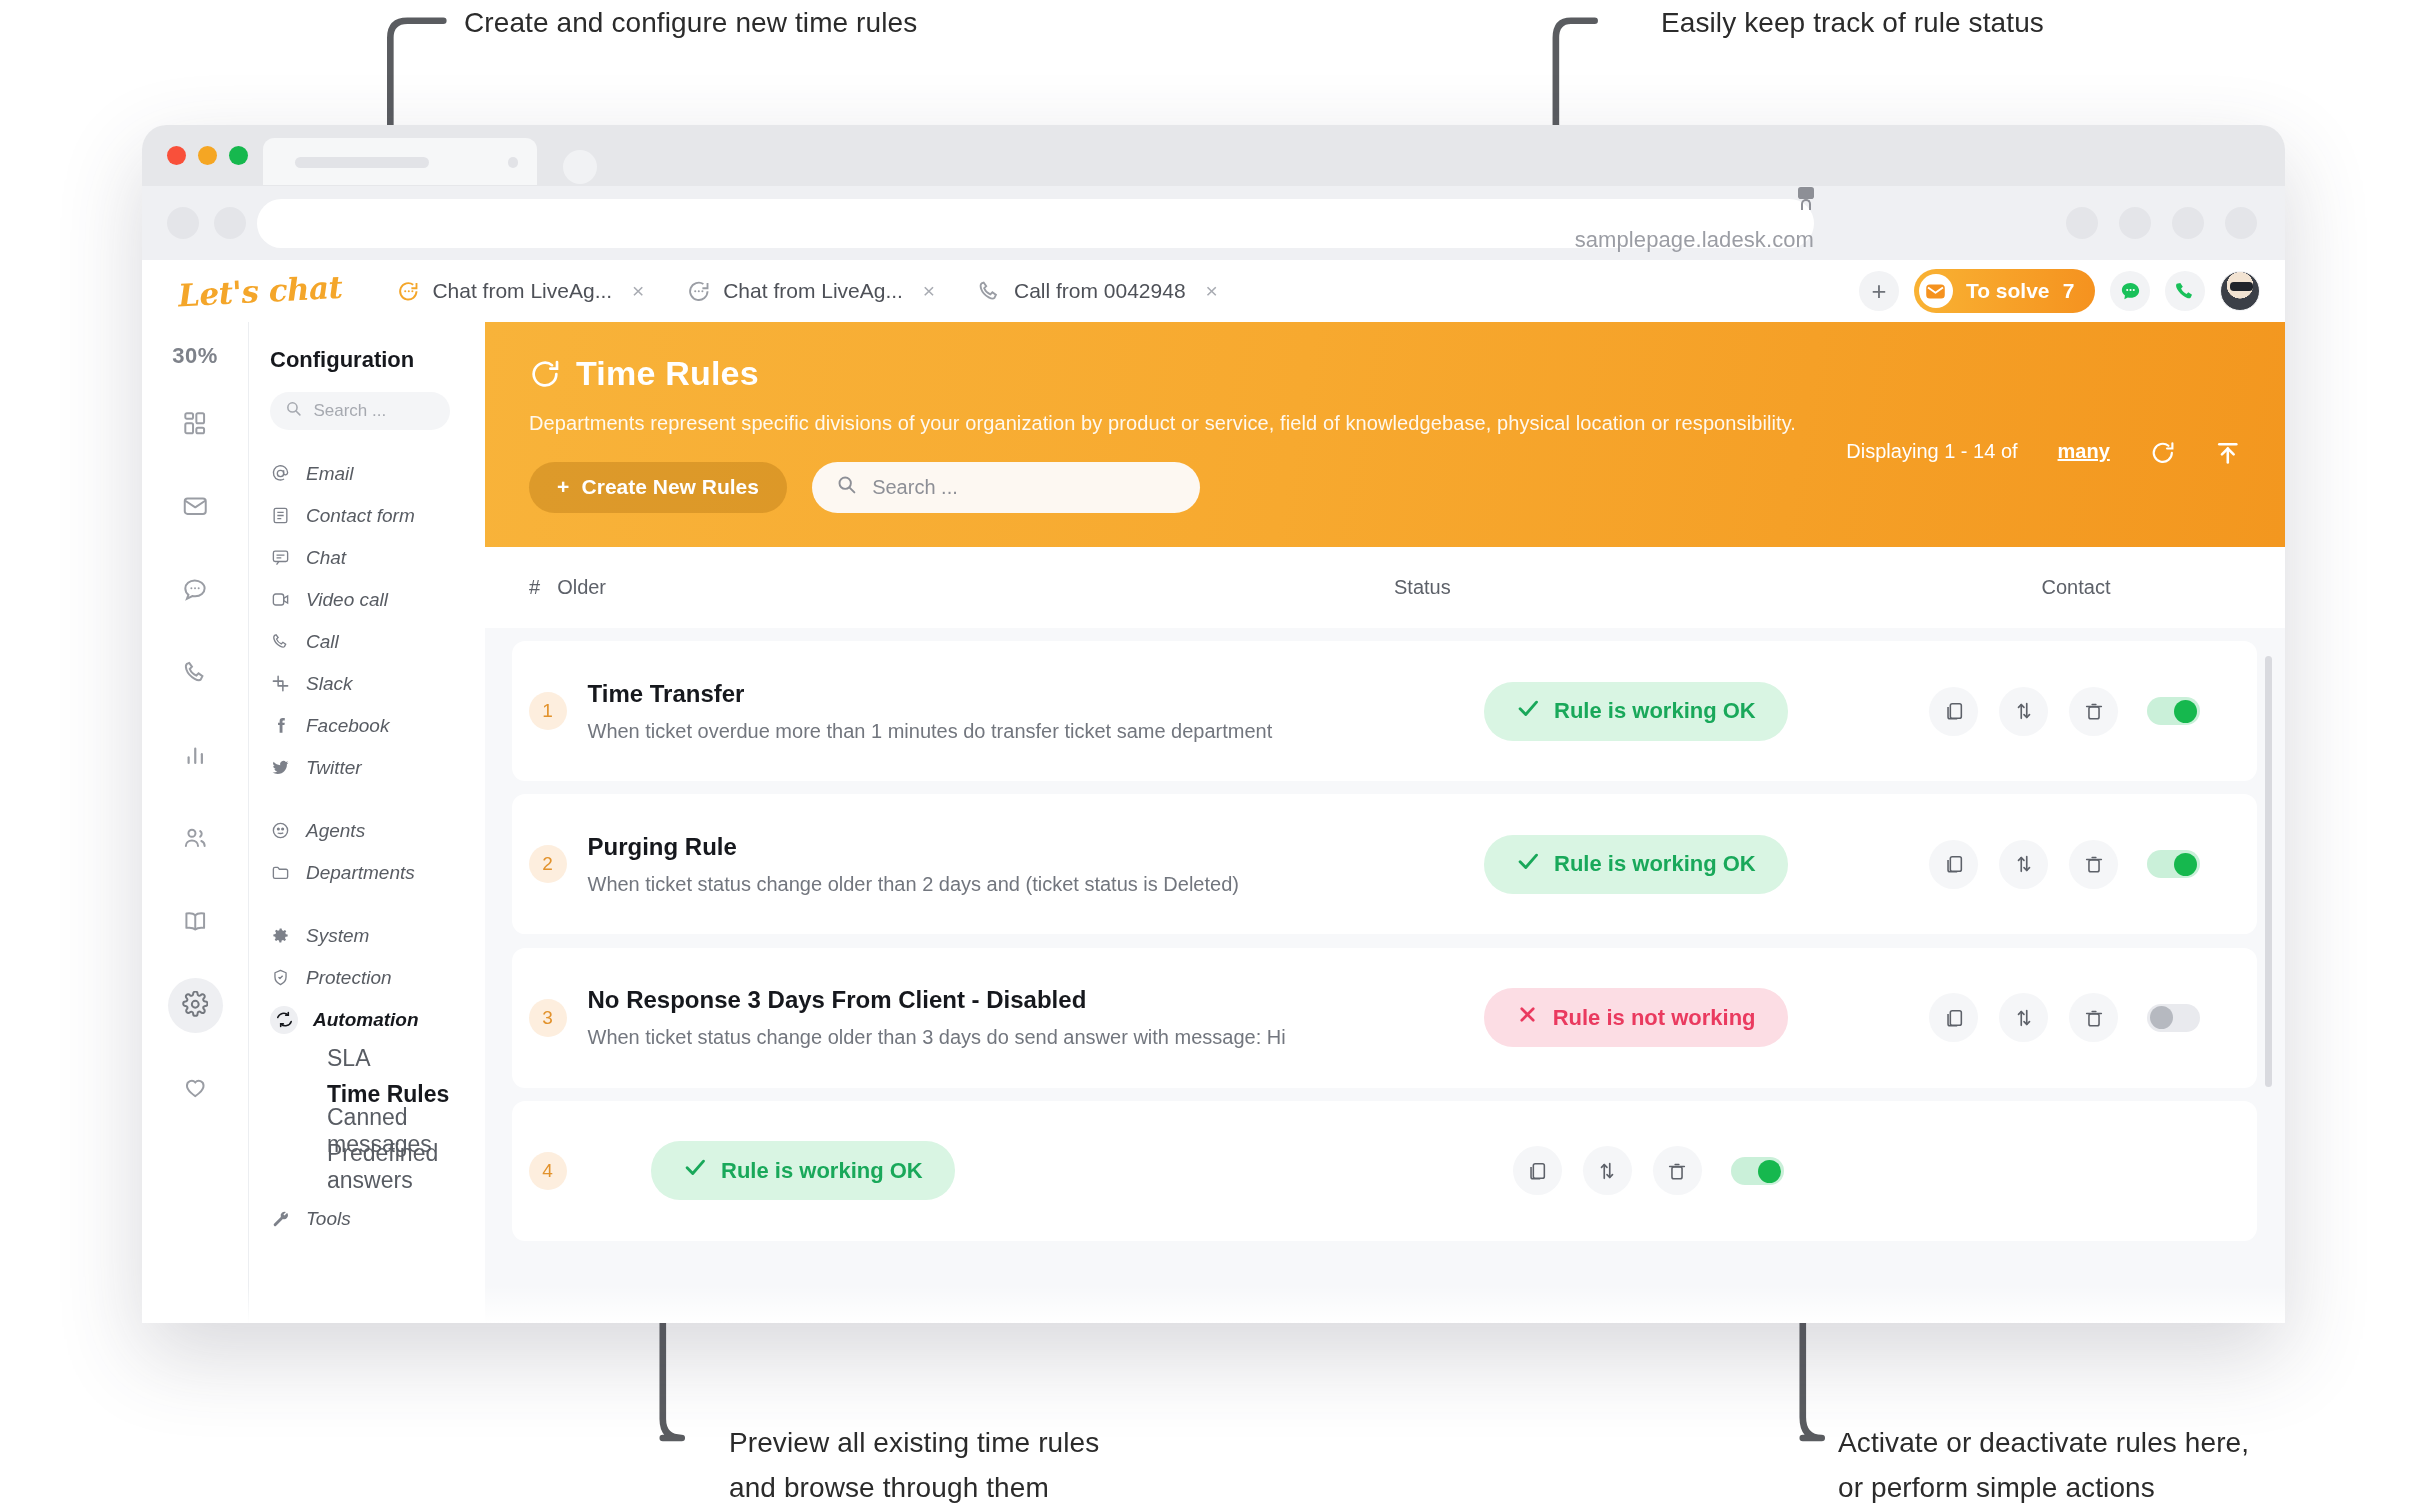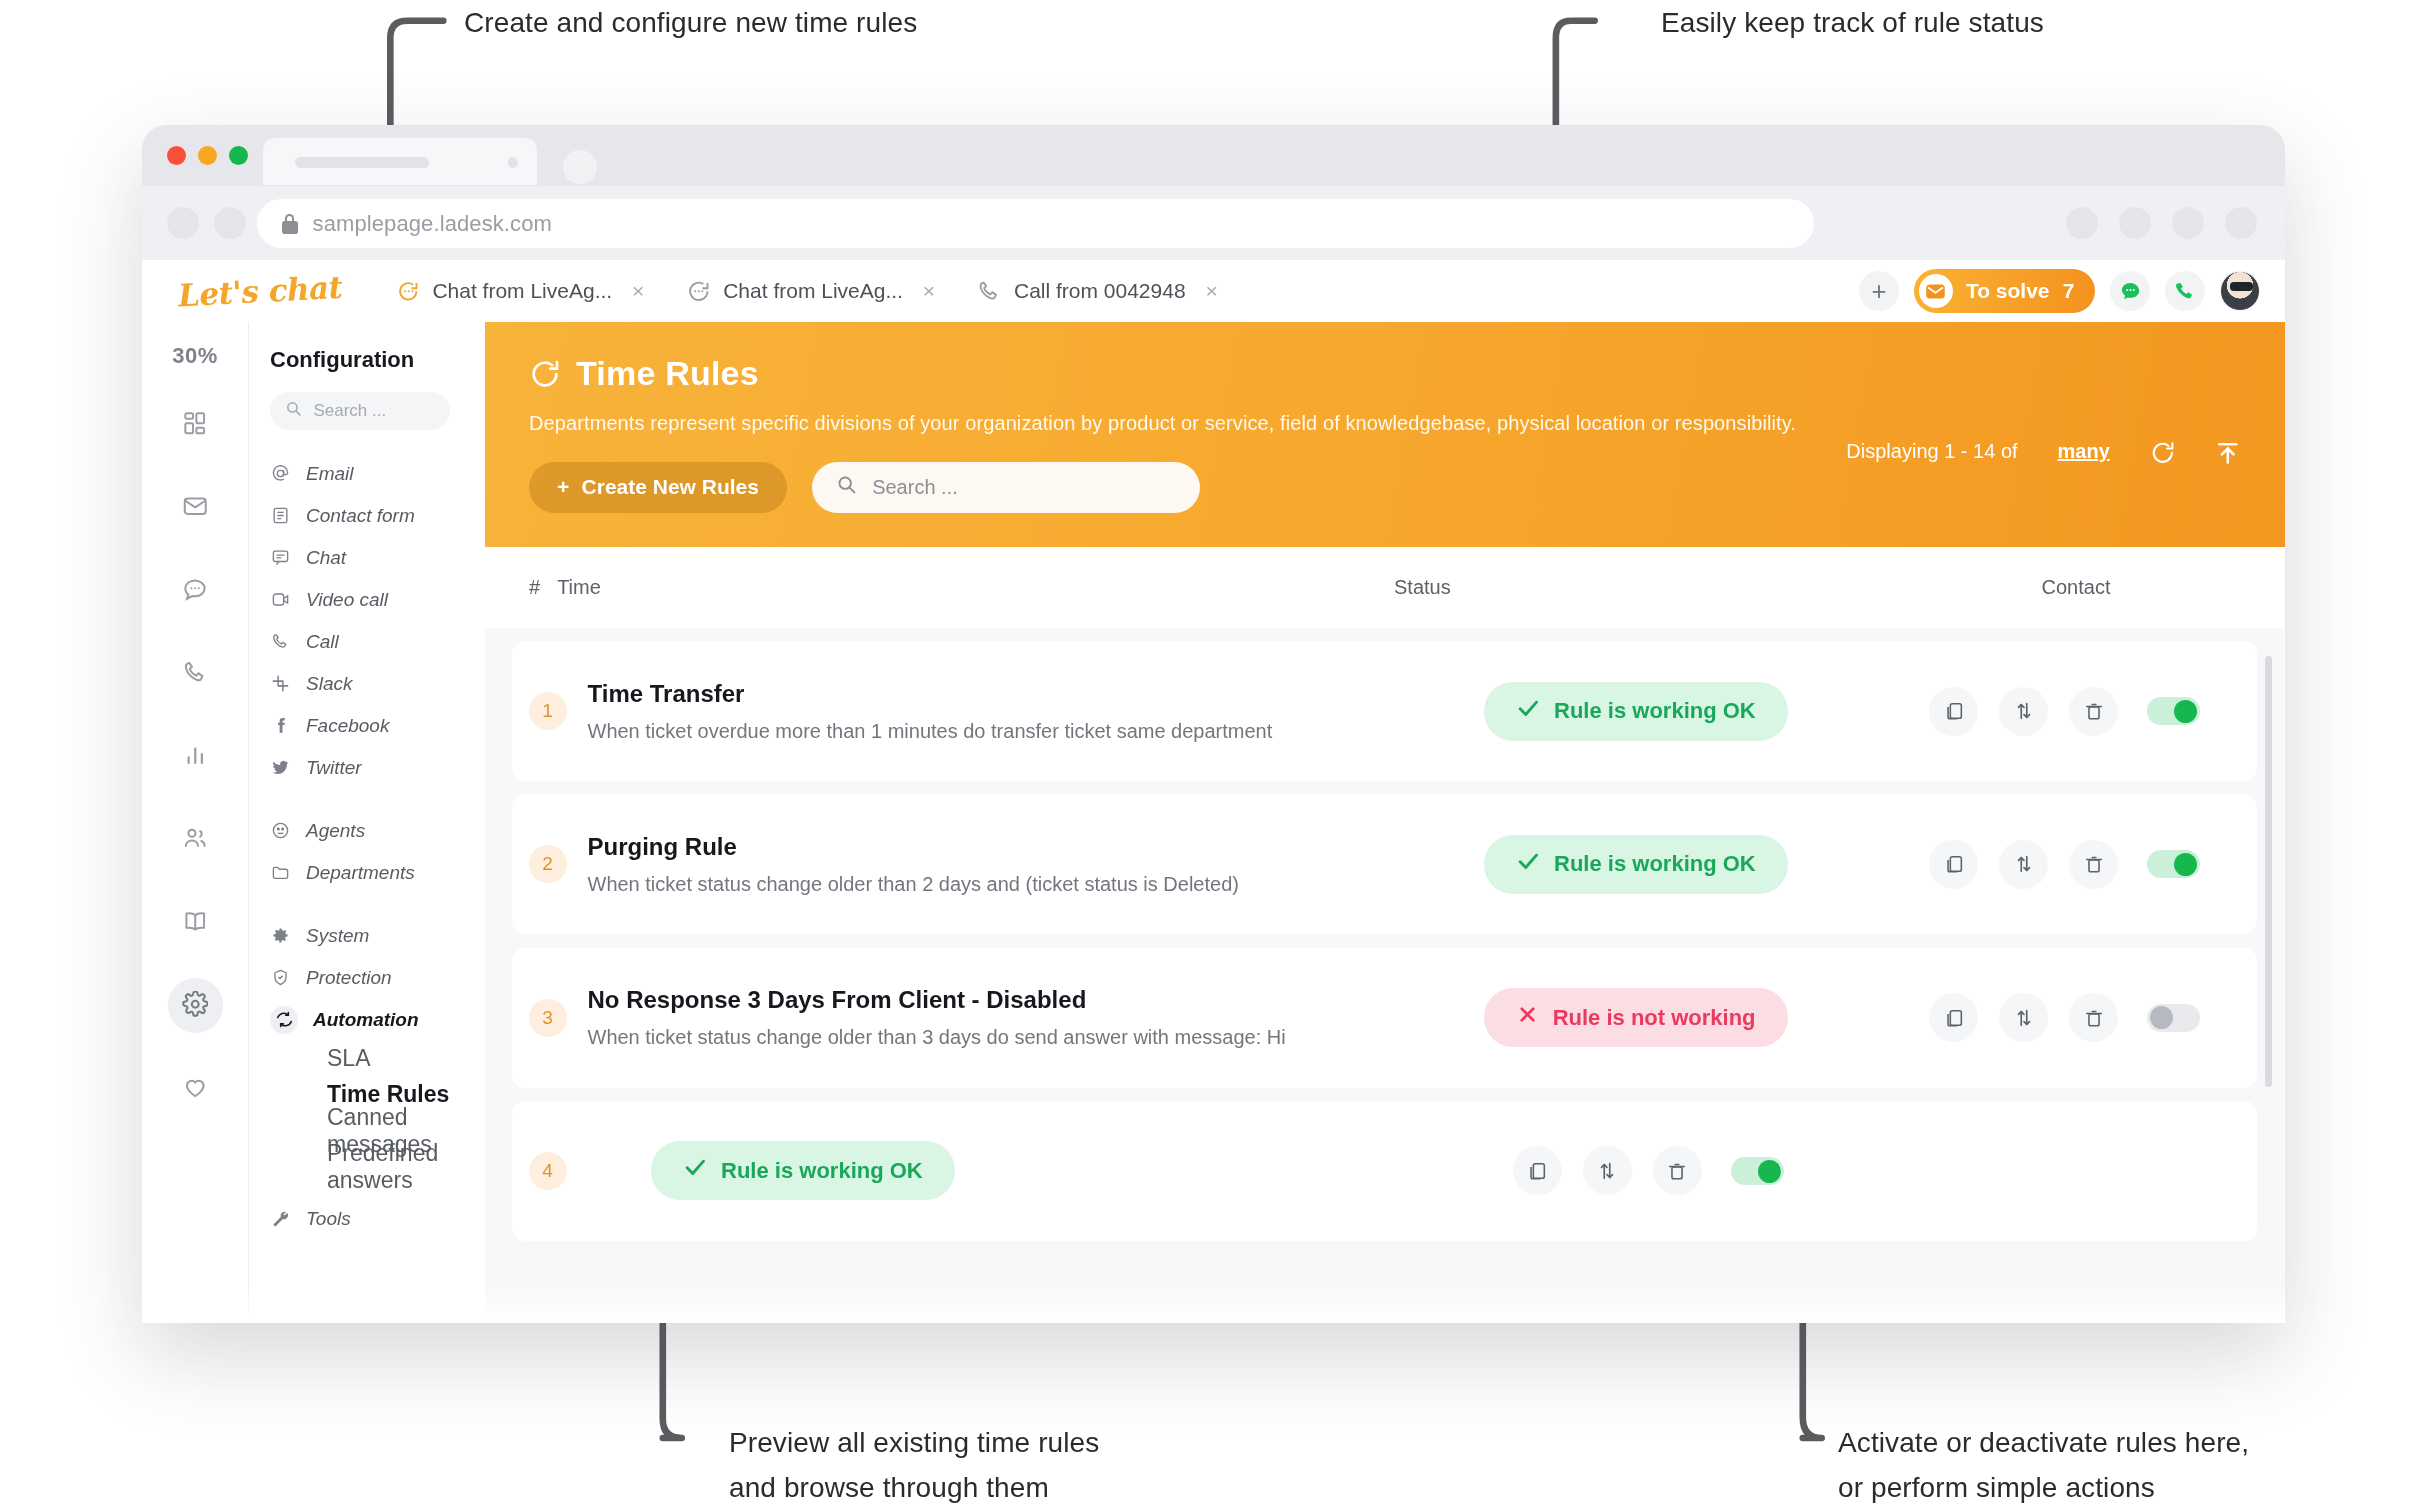--- a/index.html
+++ b/index.html
@@ -65,21 +65,21 @@
     height: 74px;
     background: #eff0f3;
     display: flex; align-items: center;
   }
   .nav-dots { display: flex; gap: 15px; margin-left: 24.6px; }
   .nav-dot { width: 32px; height: 32px; border-radius: 50%; background: #e4e5e9; }
   .omnibox {
     position: absolute; left: 115px; top: 13.2px;
     width: 1557px; height: 49px;
     background: #ffffff; border-radius: 24.6px;
-    display: flex; align-items: center; padding-left: 24.6px; gap: 15px;
+    display: flex; align-items: flex-end; padding-left: 24.6px; gap: 28px; flex-direction: column;
   }
   .lock { width: 16px; height: 20px; position: relative; }
   .lock .body { position: absolute; bottom: 0; left: 0; width: 16px; height: 12.3px; border-radius: 2.8px; background: #8d8f96; }
   .lock .shackle { position: absolute; top: 0; left: 3.3px; width: 9.5px; height: 10.4px; border: 2.5px solid #8d8f96; border-bottom: none; border-radius: 5.7px 5.7px 0 0; }
   .omni-url { color: #9b9da4; font-size: 22px; letter-spacing: 0.1px; }
   .chrome-right { position: absolute; right: 28px; top: 21px; display: flex; gap: 21px; }
   .chrome-right .nav-dot { width: 32px; height: 32px; }
 
   
   .appbar {
@@ -684,21 +684,21 @@
                   <path d="M12 21V8"></path>
                   <path d="M6.5 13.5 12 8l5.5 5.5"></path>
               </svg>
             </span>
           </div>
         </div>
 
         <div class="table-head">
           <div class="col-rule">
             <span>#</span>
-            <span>Time</span>
+            <span>Older</span>
           </div>
           <div class="col-status">Status</div>
           <div class="col-actions" style="text-align:center;">Contact</div>
         </div>
 
         <div class="rows">
 
           <div class="row">
             <span class="idx">1</span>
             <div class="rule-block">

